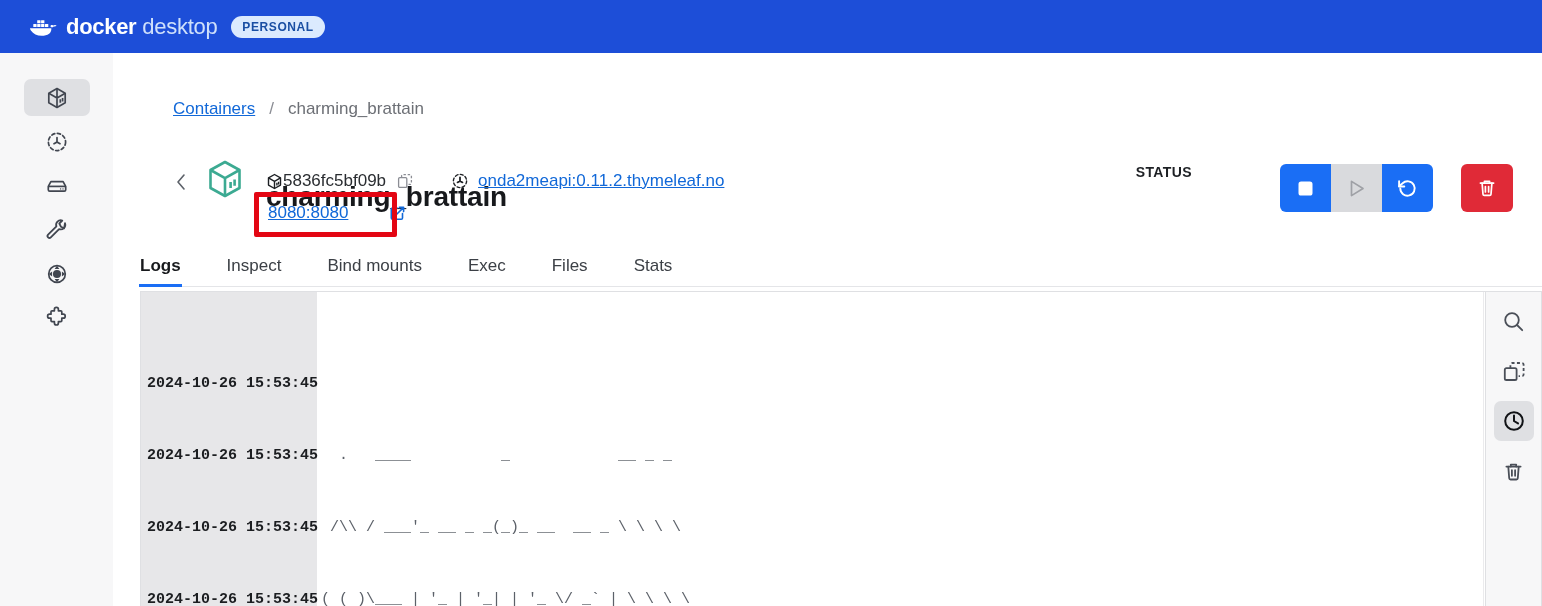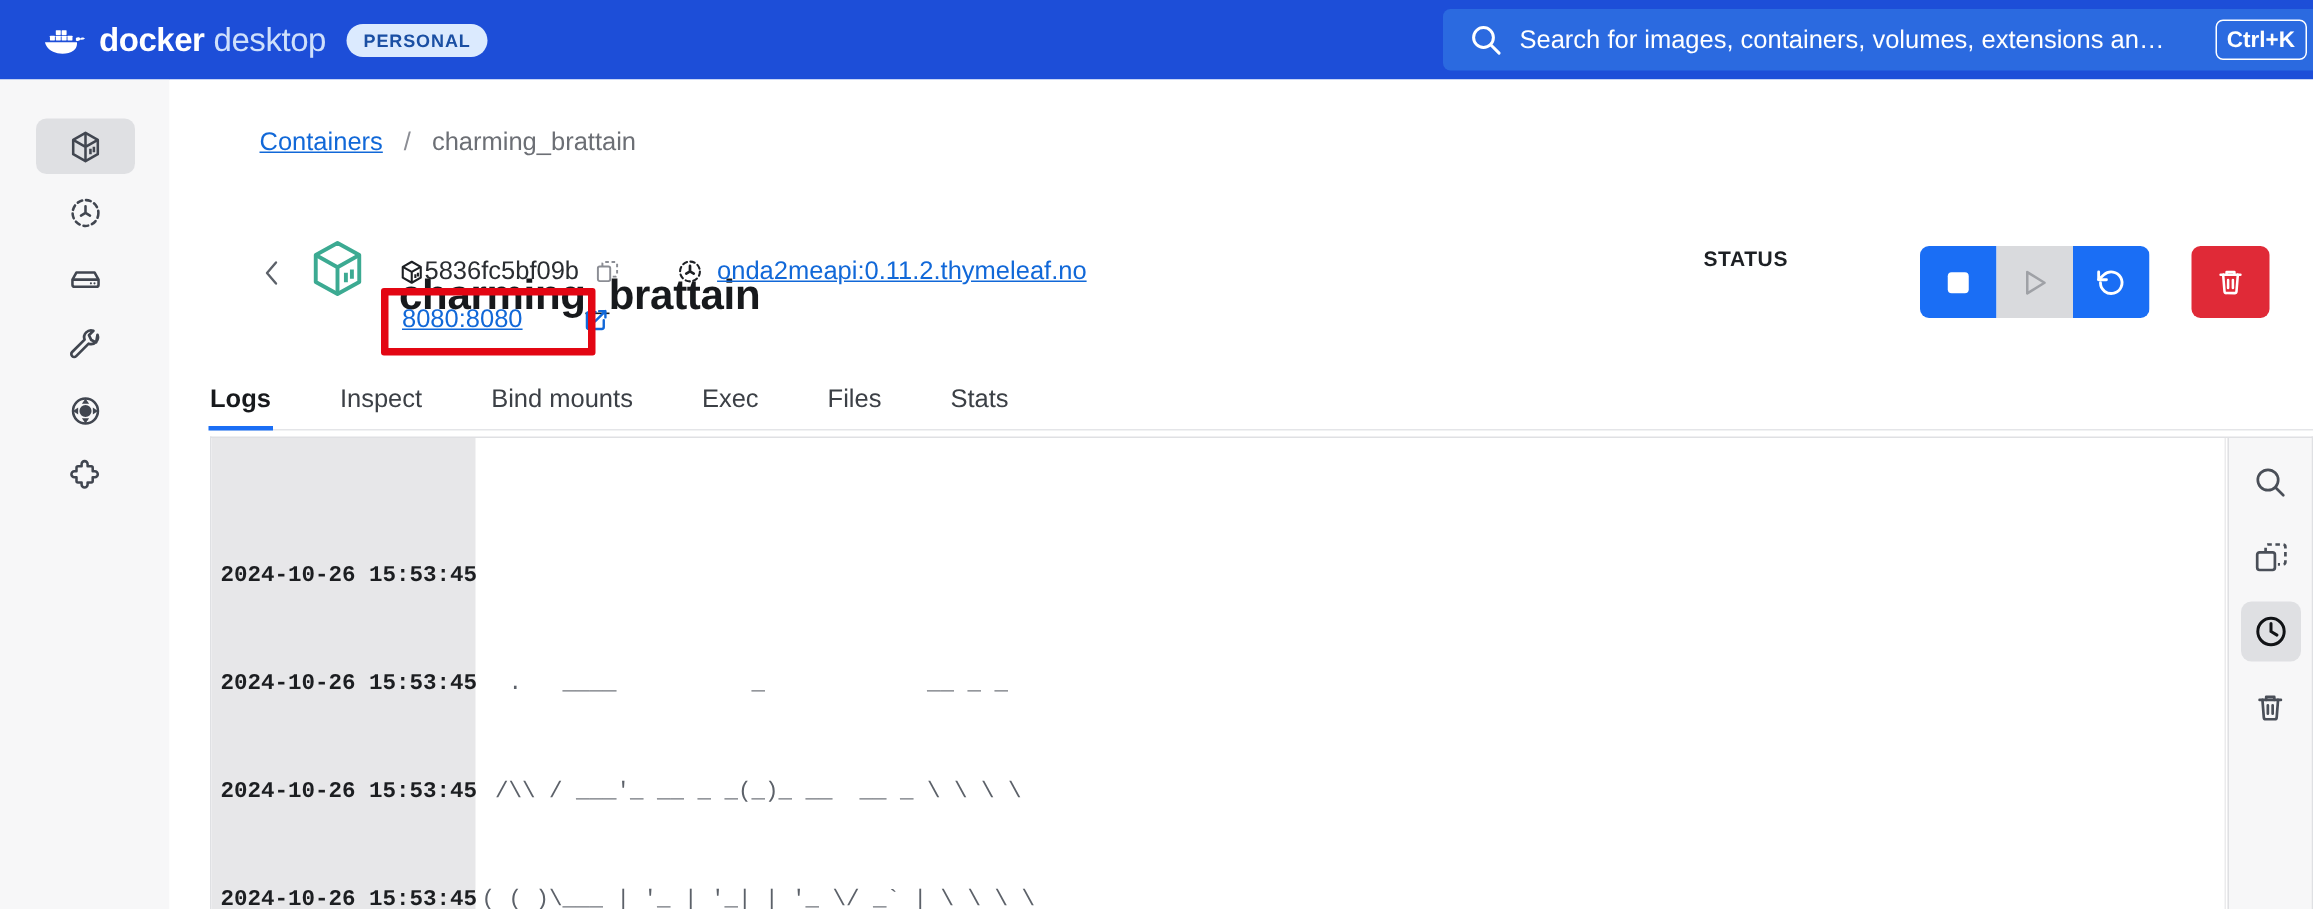--- a/index.html
+++ b/index.html
@@ -87,21 +87,21 @@
   .side-spacer-1 { height: 26px; }
   .side-gap { height: 7px; }
 
   
   .main {
     position: absolute; top: 53px; left: 113px;
     width: 1429px; height: 553px;
     background: #ffffff;
   }
   .breadcrumb {
-    position: absolute; left: 60px; top: 32px;
+    position: absolute; left: 60px; top: 46px;
     display: flex; align-items: baseline;
     font-size: 17px;
   }
   .bc-link {
     color: #1168d8; text-decoration: underline; cursor: pointer;
   }
   .bc-sep { color: #8b8d94; margin: 0 14px; }
   .bc-current { color: #6c6f75; }
 
   .title {
@@ -278,28 +278,20 @@
       <rect x="12.1" y="7.9" width="3.3" height="3.1" rx="0.3"></rect>
       <rect x="16" y="7.9" width="3.3" height="3.1" rx="0.3"></rect>
       <path d="M1 12.2h21.3c0 0 .6 3.4-2.2 5.5-2 1.5-4.6 2.1-7.4 2.1-4.6 0-8.6-1.9-10.6-5-.9-1.3-1.1-2.6-1.1-2.6z"></path>
       <path d="M21.6 9.4c1.4-1 2.6-.3 2.9.2.6-.6 2.2-.9 3.1.2-1 .8-2.3.9-3 .6-.5.8-1.8 1.3-3 .6z"></path>
     </svg>
     <span class="brand-docker">docker</span>
     <span class="brand-desktop">desktop</span>
     <span class="personal-badge">PERSONAL</span>
   </div>
 
-  <div class="search-wrap">
-    <svg class="search-icon" width="21" height="21" viewBox="0 0 21 21" fill="none" stroke="#ffffff" stroke-width="2">
-      <circle cx="9" cy="9" r="6.6"></circle>
-      <line x1="13.8" y1="13.8" x2="19.4" y2="19.4" stroke-linecap="round"></line>
-    </svg>
-    <input class="search-input" type="text" placeholder="Search for images, containers, volumes, extensions an…" style="">
-    <span class="kbd-badge">Ctrl+K</span>
-  </div>
 </div>
 
 <div class="sidebar">
   <div class="side-spacer-1"></div>
 
   <div class="side-item active">
     <svg width="24" height="24" viewBox="0 0 24 24" fill="none" stroke="#414650" stroke-width="1.7" stroke-linejoin="round">
       <path d="M12 2.6l8.2 4.6v9.6L12 21.4 3.8 16.8V7.2z"></path>
       <path d="M12 2.6v18.8M3.8 7.2L12 11.9l8.2-4.7"></path>
       <path d="M15.3 13.2v3.6M17.6 11.9v3.6"></path>

